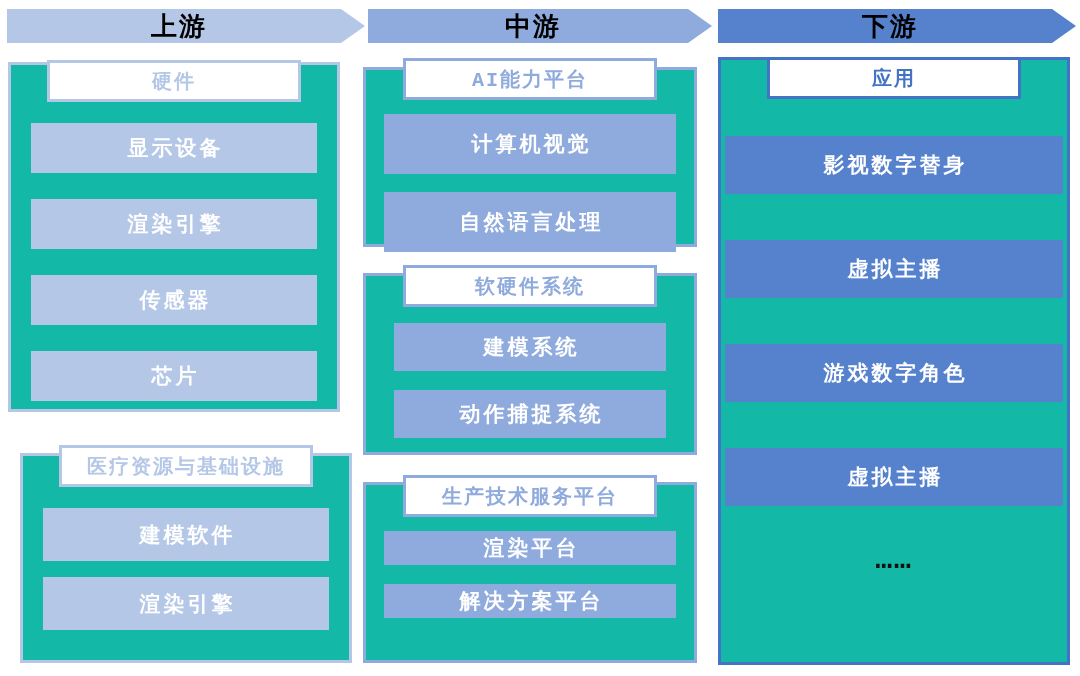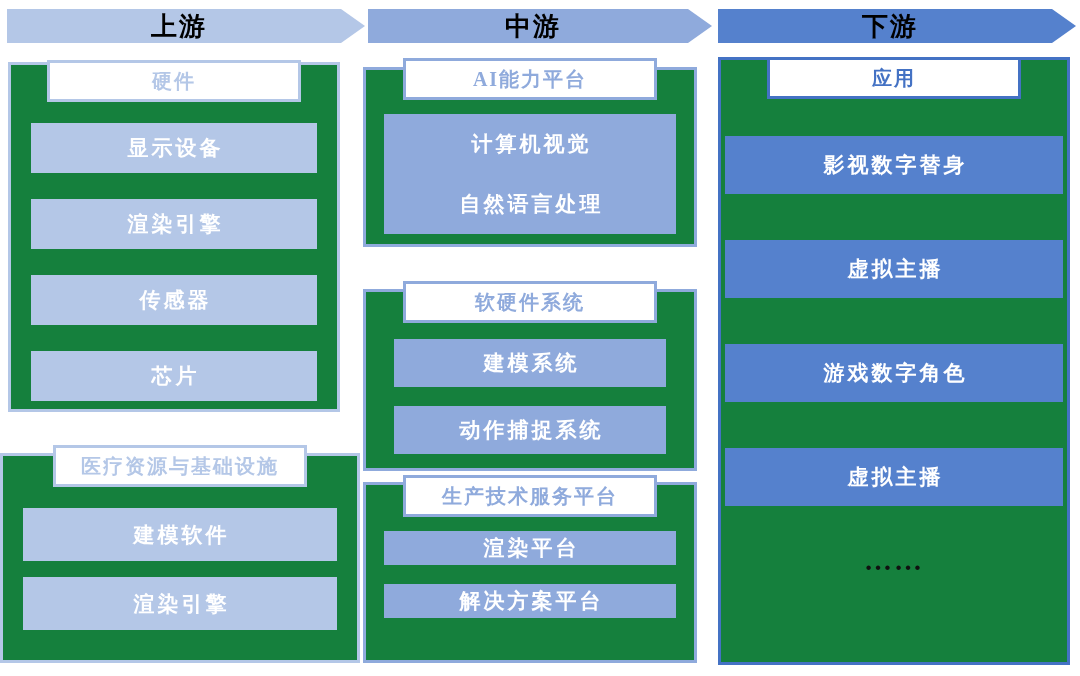--- a/index.html
+++ b/index.html
@@ -1,34 +1,34 @@
 <!DOCTYPE html>
 <html style="--canvas-bg: #ffffff; --upstream-fill: #b4c7e7; --midstream-fill: #8faadc; --downstream-fill: #5581cd; --downstream-border: #4472c4; --header-text: #000000; --item-text: #ffffff;"><head>
 <meta charset="utf-8">
 <style>
   html,body{margin:0;padding:0;background:#fff;}
   .canvas{
     position:relative;width:1080px;height:676px;background:var(--canvas-bg,#fff);
-    font-family:Liberation Serif, serif;overflow:hidden;
+    font-family:Liberation Mono, monospace;overflow:hidden;
   }
   
   .arrow{
     position:absolute;top:9px;height:34px;
     display:flex;align-items:center;justify-content:center;
     font-size:26px;font-weight:bold;color:var(--header-text,#000);
     clip-path:polygon(0 0,calc(100% - 24px) 0,100% 50%,calc(100% - 24px) 100%,0 100%);
     filter:drop-shadow(0 0 1px rgba(130,130,130,.55));
     padding-right:14px;box-sizing:border-box;letter-spacing:2px;
   }
   .arrow-up{left:7px;width:358px;background:var(--upstream-fill);}
   .arrow-mid{left:368px;width:344px;background:var(--midstream-fill);}
   .arrow-down{left:718px;width:358px;background:var(--downstream-fill);}
   
   .group{
-    position:absolute;background:#15803d;border:3px solid;box-sizing:border-box;
+    position:absolute;background:#14b8a6;border:3px solid;box-sizing:border-box;
   }
   .col-up .group, .group.col-up{border-color:var(--upstream-fill);}
   .group.col-mid{border-color:var(--midstream-fill);}
   .group.col-down{border-color:var(--downstream-border);}
   .glabel{
     position:absolute;left:50%;transform:translateX(-50%);
     width:254px;height:42px;background:#fff;border:3px solid;box-sizing:border-box;
     display:flex;align-items:center;justify-content:center;
     font-size:20px;font-weight:bold;letter-spacing:2px;white-space:nowrap;
   }
@@ -40,27 +40,27 @@
     color:var(--item-text,#fff);font-size:21px;font-weight:600;letter-spacing:3px;
     text-indent:3px;
   }
   .group.col-up .item{background:var(--upstream-fill);}
   .group.col-mid .item{background:var(--midstream-fill);}
   .group.col-down .item{background:var(--downstream-fill);}
   
   .g1a{left:8px;top:62px;width:332px;height:350px;padding:58px 20px 0;}
   .g1a .glabel{top:-5px;}
   .g1a .item{height:50px;margin-bottom:26px;}
-  .g1b{left:0;top:453px;width:360px;height:210px;padding:52px 20px 4px;}
+  .g1b{left:20px;top:453px;width:332px;height:210px;padding:52px 20px 4px;}
   .g1b .glabel{top:-11px;}
   .g1b .item{height:53px;margin-bottom:16px;}
   .g2a{left:363px;top:67px;width:334px;height:180px;padding:44px 18px 0;}
   .g2a .glabel{top:-12px;}
-  .g2a .item{height:60px;}
-  .g2b{left:363px;top:289px;width:334px;height:182px;padding:47px 28px 0;}
+  .g2a .item{height:60px;margin-bottom:18px;}
+  .g2b{left:363px;top:273px;width:334px;height:182px;padding:47px 28px 0;}
   .g2b .glabel{top:-11px;}
   .g2b .item{height:48px;margin-bottom:19px;}
   .g2c{left:363px;top:482px;width:334px;height:181px;padding:46px 18px 0;}
   .g2c .glabel{top:-10px;}
   .g2c .item{height:34px;margin-bottom:19px;}
   .g3a{left:718px;top:57px;width:352px;height:608px;padding:76px 4px 0;}
   .g3a .glabel{top:-3px;}
   .g3a .item{height:58px;margin-bottom:46px;}
   .more{
     text-align:center;color:#111;font-weight:bold;font-size:28px;

